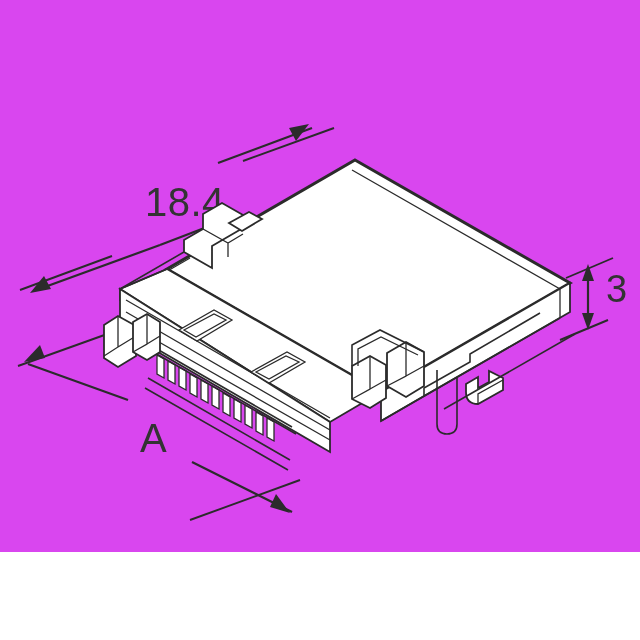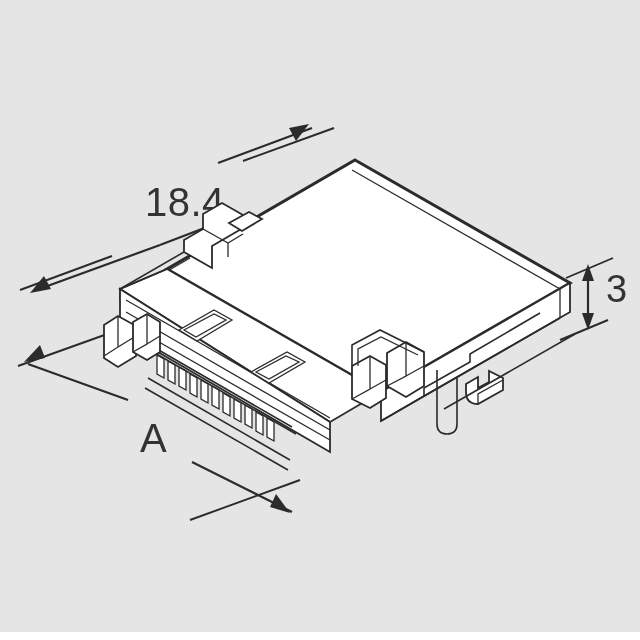--- a/index.html
+++ b/index.html
@@ -9,22 +9,22 @@
   }
   body {
     width: 640px;
     height: 640px;
     font-family: "Liberation Sans", sans-serif;
     overflow: hidden;
   }
   #drawing-root {
     position: relative;
     width: 640px;
-    height: 632px;
-    background: #e5e5e5;
+    height: 552px;
+    background: #d946ef;
   }
   svg.drawing {
     display: block;
     width: 640px;
     height: 640px;
   }
   .ln {
     fill: none;
     stroke: #2b2b2b;
     stroke-linecap: butt;

